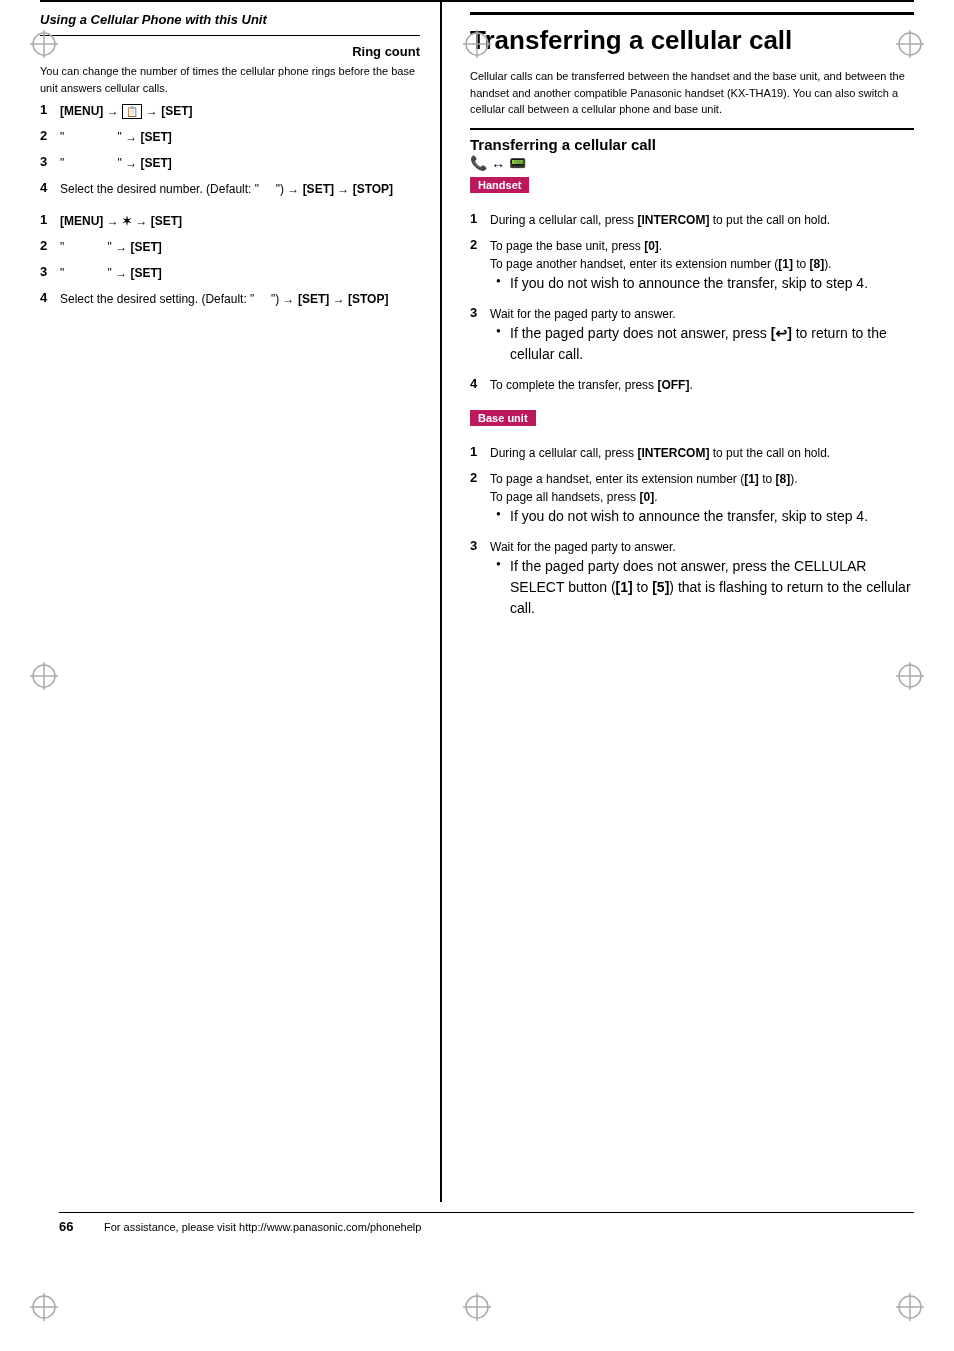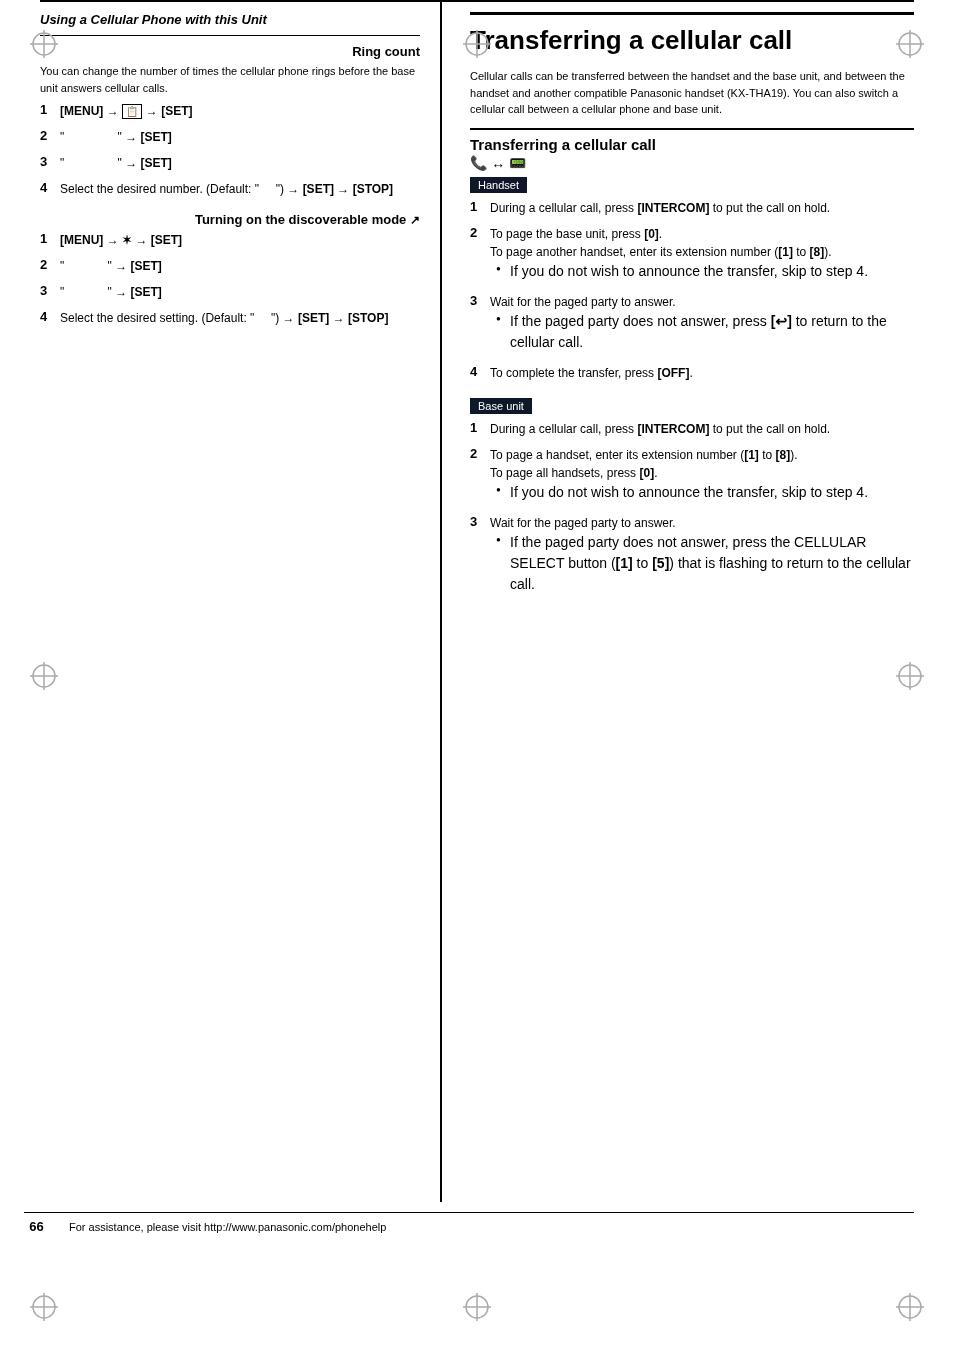--- a/index.html
+++ b/index.html
@@ -109,37 +109,36 @@
     }
 
     .section-divider {
       border-top: 2px solid #000;
       margin: 10px 0 6px 0;
     }
 
     
     .badge {
       display: inline-block;
-      background: #0f172a;
+      background: #be185d;
       color: #fff;
       font-size: 11px;
-      font-weight: normal;
+      font-weight: bold;
       padding: 2px 8px;
-      margin-bottom: 6px;
+      margin-bottom: 18px;
     }
 
     
     .page-footer {
       border-top: 1px solid #000;
-      margin: 10px 40px 0 24px;
+      margin: 10px 40px 0 59px;
       padding: 6px 0;
       display: flex;
       align-items: center;
       font-size: 11px;
-      text-align: center;
     }
     .page-number {
       font-weight: bold;
       font-size: 13px;
       margin-right: 20px;
       min-width: 25px;
     }
 
     .corners-overlay {
       position: absolute;
@@ -271,24 +270,20 @@
       <div class="step-block">
         <div class="step-row">
           <span class="step-num">4</span>
           <span class="step-body">
             Select the desired number. (Default: "&nbsp;&nbsp;&nbsp;&nbsp;&nbsp;") → <strong>[SET]</strong> → <strong>[STOP]</strong>
           </span>
         </div>
       </div>
 
       <div style="margin-top:14px;">
-        <div class="subsection-title-bold">
-          Turning on the discoverable mode
-          <span style="font-size:12px;"> ↗</span>
-        </div>
 
         <div class="step-block">
           <div class="step-row">
             <span class="step-num">1</span>
             <span class="step-body">
               <strong>[MENU]</strong> → <span style="font-weight:bold;">✶</span> → <strong>[SET]</strong>
             </span>
           </div>
         </div>
 

